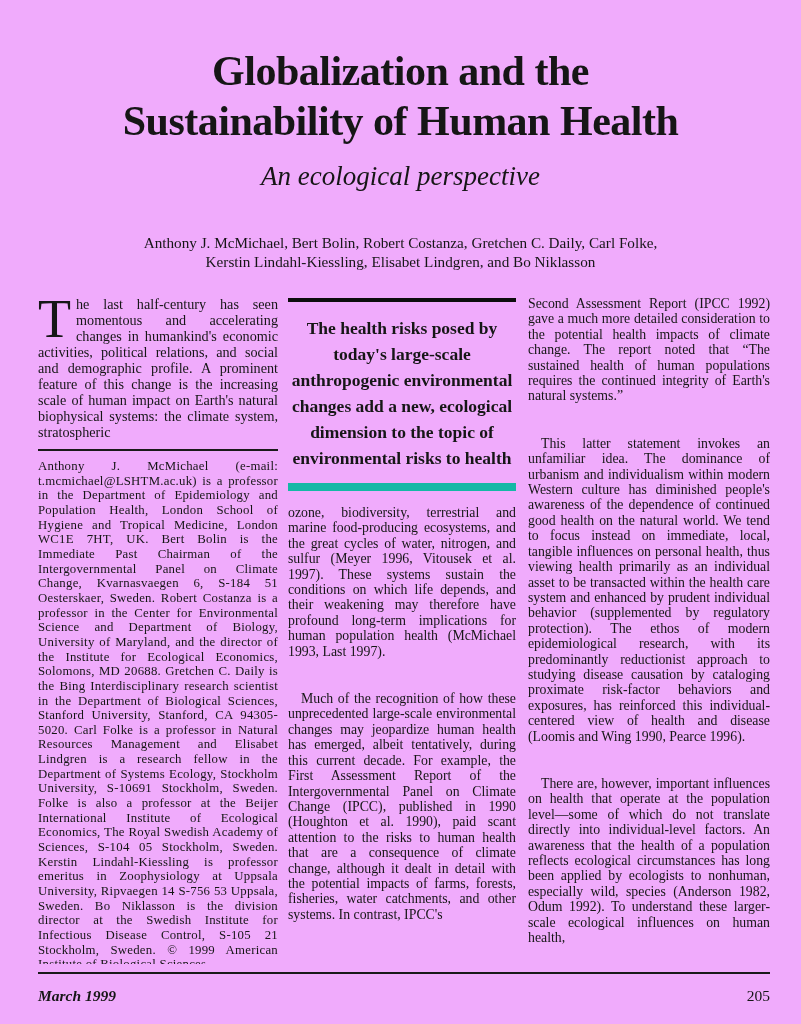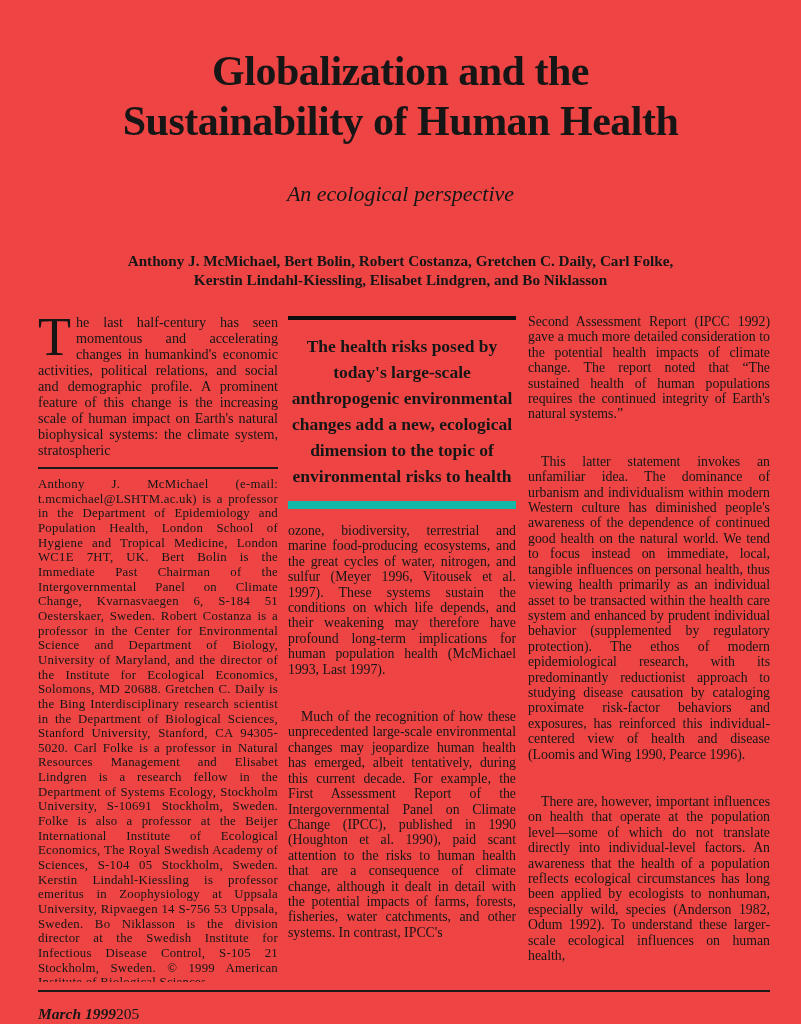--- a/index.html
+++ b/index.html
@@ -1,31 +1,31 @@
 <!DOCTYPE html>
 <html><head>
 <meta charset="utf-8">
 <style>
   html, body { margin: 0; padding: 0; background: #fdfdfb; }
   .page {
     position: relative;
     width: 801px;
     height: 1024px;
     margin: 0;
-    background: #ef4444;
+    background: #f0abfc;
     color: #161616;
     font-family: "Liberation Serif", "DejaVu Serif", serif;
     overflow: hidden;
   }
   
   .masthead { text-align: center; padding-top: 46px; }
   .title { font-size: 42px; font-weight: bold; line-height: 50px; letter-spacing: -0.5px; margin: 0; }
   .title span { display: block; }
-  .subtitle { font-size: 22px; font-style: italic; margin-top: 33px; line-height: 30px; }
-  .authors { font-weight: bold; font-size: 15.2px; line-height: 19px; margin-top: 42px; }
+  .subtitle { font-size: 27px; font-style: italic; margin-top: 15px; line-height: 30px; }
+  .authors { font-weight: normal; font-size: 15.2px; line-height: 19px; margin-top: 42px; }
   .authors span { display: block; }
   
   .columns {
     display: flex;
     margin: 25px 31px 0 38px;
     height: 668px;
     overflow: hidden;
     text-align: justify;
   }
   .col { font-size: 13.8px; line-height: 15.4px; }
@@ -55,20 +55,21 @@
     font-weight: bold;
     font-size: 17.5px;
     line-height: 26px;
     padding: 13px 2px 12px 2px;
     margin: 2px 0 14px 0;
   }
   
   .footer-rule { border: 0; border-top: 2px solid #1a1a1a; margin: 8px 31px 0 38px; }
   .footer-row {
     display: flex;
+    justify-content: space-between;
     align-items: baseline;
     margin: 13px 31px 0 38px;
     font-size: 15.5px;
   }
   .issue-date { font-style: italic; font-weight: bold; }
   .page-number { font-weight: normal; }
 </style>
 </head>
 <body>
 

